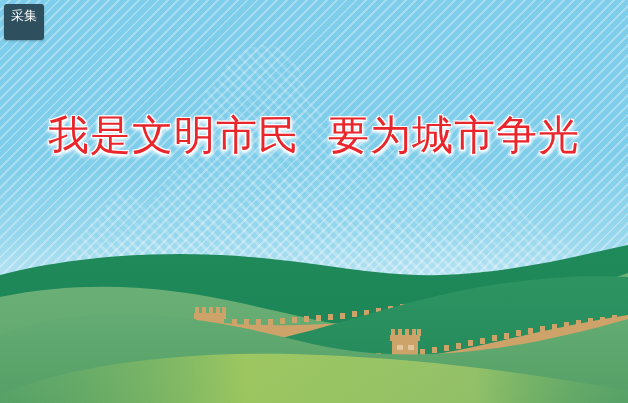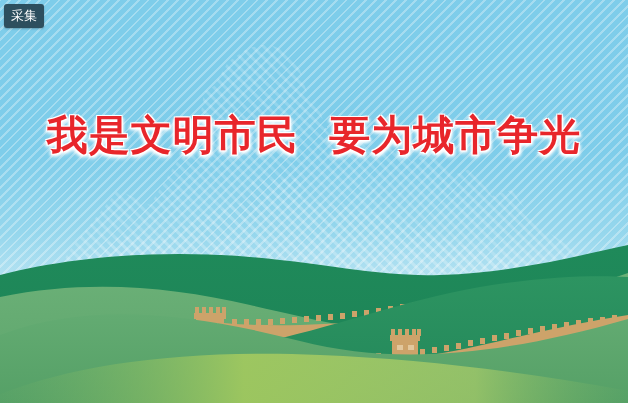--- a/index.html
+++ b/index.html
@@ -70,21 +70,21 @@
   .slogan-block {
     position: absolute;
     left: 0;
     top: 96px;
     width: 628px;
     text-align: center;
     z-index: 6;
   }
   .slogan-line {
     font-family: "DejaVu Sans", "Liberation Sans", sans-serif;
-    font-weight: bold;
+    font-weight: normal;
     font-size: 41px;
     line-height: 78px;
     letter-spacing: 1px;
     color: #e8262b;
     white-space: pre;
     text-shadow:
        0  0  1px #ffffff,
        1px 1px 0 #ffffff,
       -1px 1px 0 #ffffff,
        1px -1px 0 #ffffff,
@@ -93,21 +93,21 @@
       -2px 2px 3px rgba(255,255,255,0.95),
        0  3px 5px rgba(255,255,255,0.8);
   }
 
   
   .capture-button {
     position: absolute;
     left: 4px;
     top: 4px;
     width: 40px;
-    height: 24px;
+    height: 36px;
     background: #2d4f5e;
     color: #ffffff;
     border: 0;
     border-radius: 3px;
     font-family: "DejaVu Sans", "Liberation Sans", sans-serif;
     font-size: 13px;
     line-height: 24px;
     text-align: center;
     letter-spacing: 0px;
     cursor: pointer;

